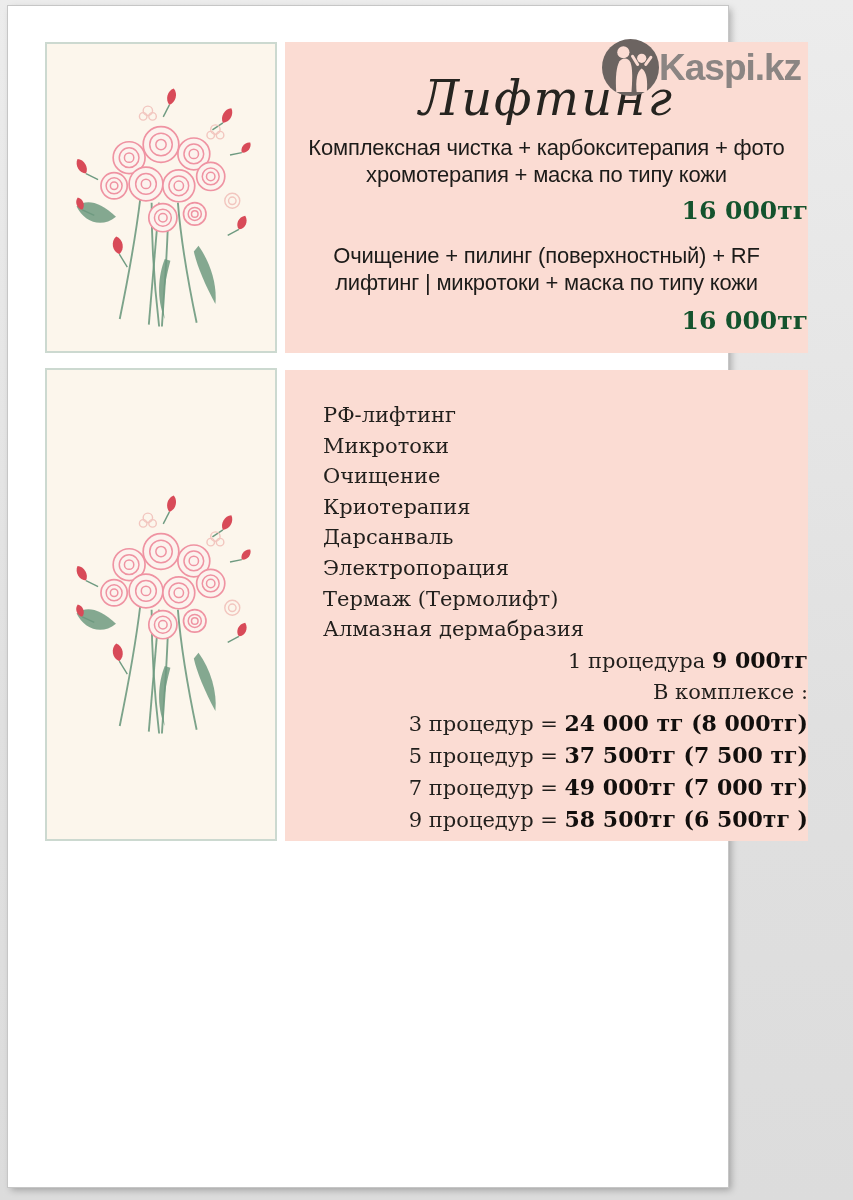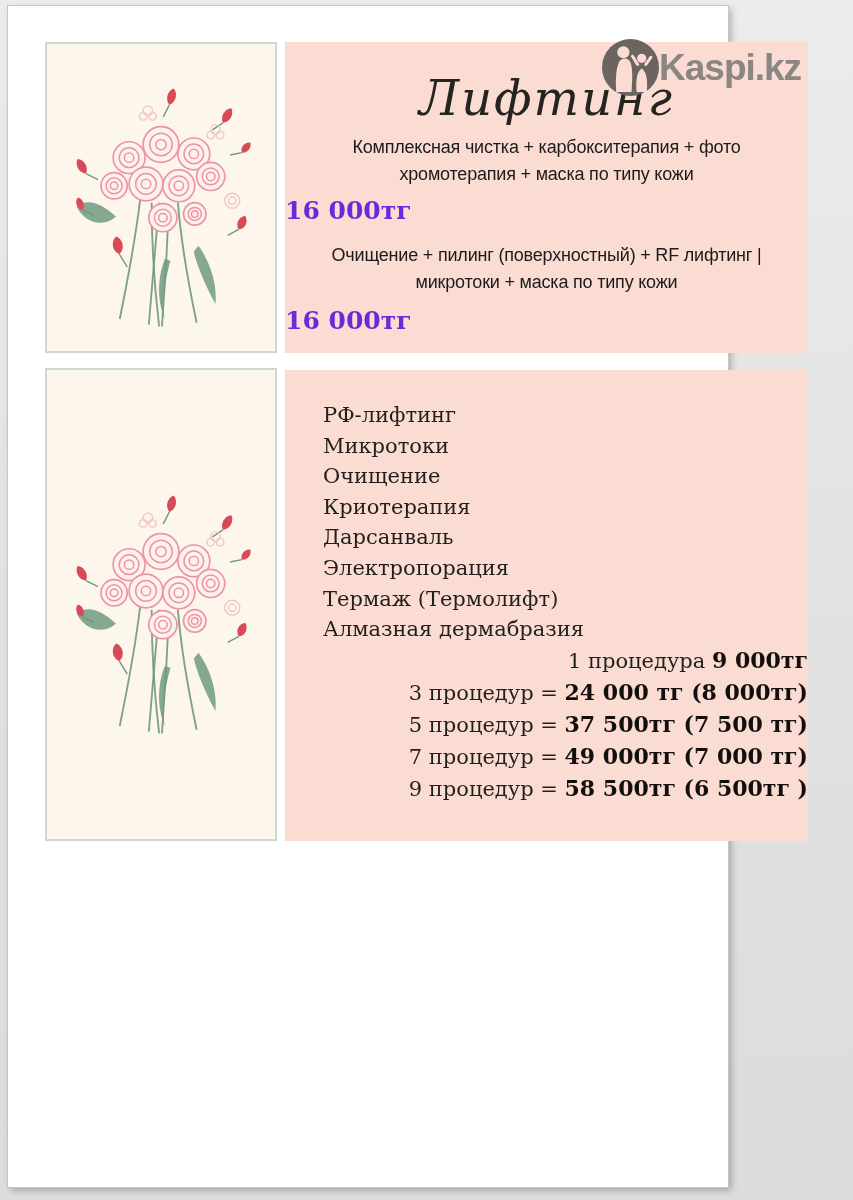--- a/index.html
+++ b/index.html
@@ -17,26 +17,26 @@
   .bouquet { width:208px; height:272px; display:block; }
 
   
   .panel { position:absolute; background:#fbdcd3; color:#1d1c1a; }
   .panel-top    { left:277px; top:36px;  width:523px; height:311px; }
   .panel-bottom { left:277px; top:364px; width:523px; height:471px; }
 
   .poster-title { margin-top:28px; text-align:center; font-family:"DejaVu Serif", serif;
                   font-style:italic; font-weight:400; font-size:48px; line-height:56px;
                   letter-spacing:2px; color:#262420; }
-  .desc { margin:8px auto 0; text-align:center; font-size:18px; line-height:27px;
+  .desc { margin:8px auto 0; text-align:center; font-size:22px; line-height:27px;
           letter-spacing:-0.2px; color:#1c1b19; }
   .desc-1 { max-width:505px; }
   .desc-2 { margin-top:16px; max-width:438px; }
-  .price-big { margin-top:8px; text-align:left; font-family:"DejaVu Serif", serif;
-               font-weight:700; font-size:25px; line-height:30px; color:#6d28d9; }
+  .price-big { margin-top:8px; text-align:right; font-family:"DejaVu Serif", serif;
+               font-weight:700; font-size:25px; line-height:30px; color:#14532d; }
   .price-big.second { margin-top:10px; }
 
   .services { padding:30px 0 0 38px; list-style:none; }
   .services li { font-family:"DejaVu Serif", serif; font-size:21px; line-height:30.6px; color:#211f1c; }
   .pricing { text-align:right; font-family:"DejaVu Serif", serif; font-size:21px;
              line-height:31px; color:#211f1c; }
   .pricing b { font-size:22px; color:#120f0d; }
 
   
   .kaspi-logo { position:absolute; left:594px; top:33px; display:flex; align-items:center; }
@@ -204,20 +204,21 @@
       <li>Микротоки</li>
       <li>Очищение</li>
       <li>Криотерапия</li>
       <li>Дарсанваль</li>
       <li>Электропорация</li>
       <li>Термаж (Термолифт)</li>
       <li>Алмазная дермабразия</li>
     </ul>
     <div class="pricing">
       <div><span>1 процедура </span><b>9 000тг</b></div>
+      <div>В комплексе :</div>
       <div><span>3 процедур = </span><b>24 000 тг (8 000тг)</b></div>
       <div><span>5 процедур = </span><b>37 500тг (7 500 тг)</b></div>
       <div><span>7 процедур = </span><b>49 000тг (7 000 тг)</b></div>
       <div><span>9 процедур = </span><b>58 500тг (6 500тг )</b></div>
     </div>
   </div>
 
 </div>
 
 </body></html>

